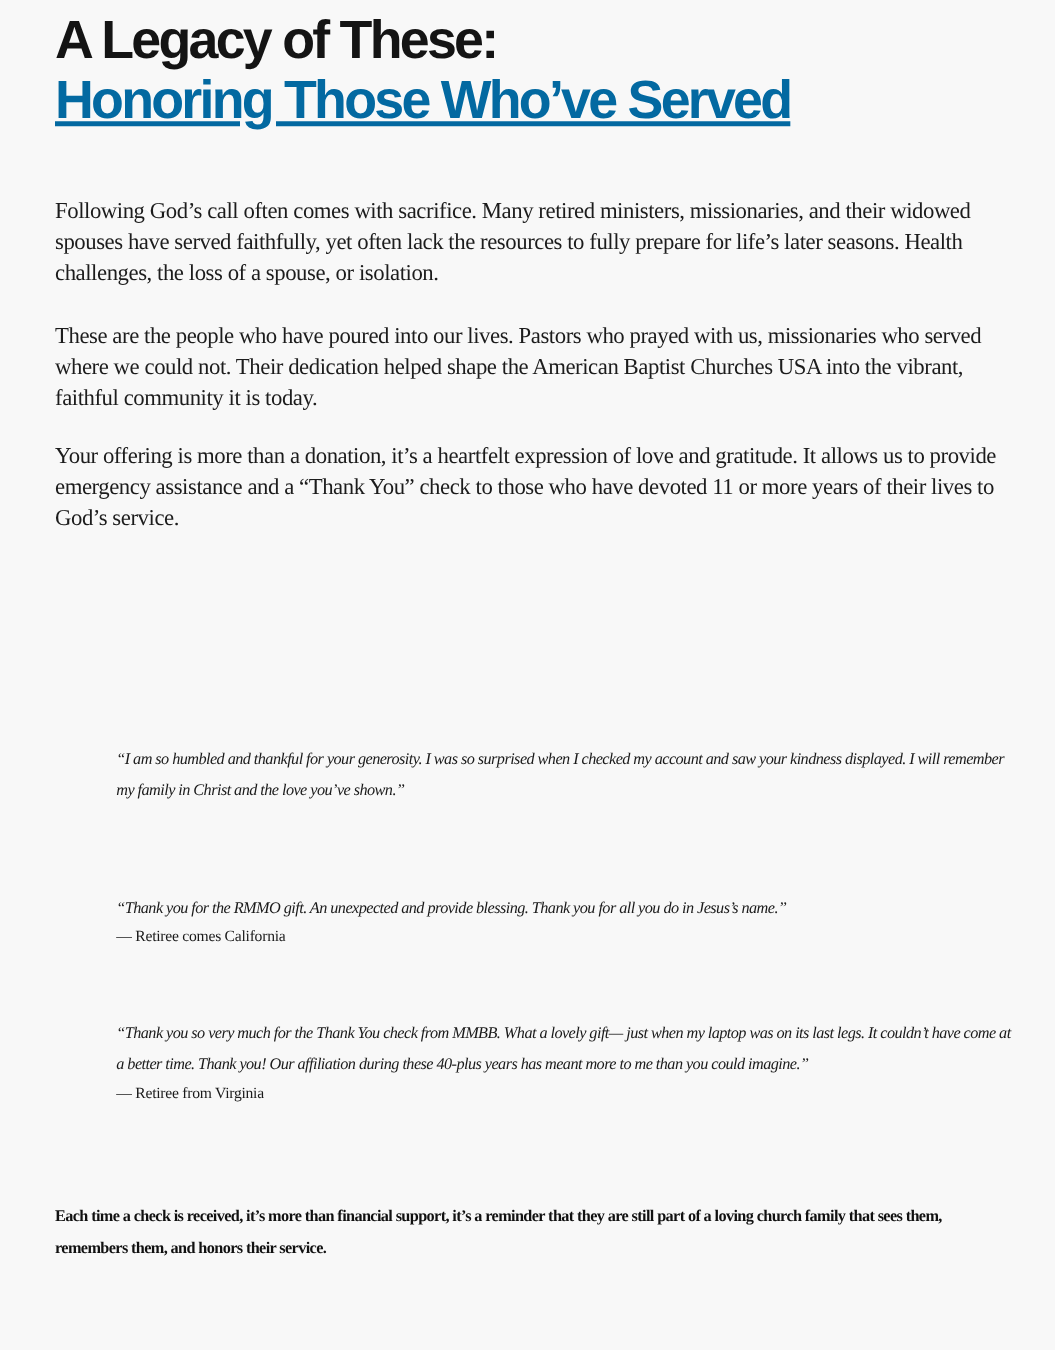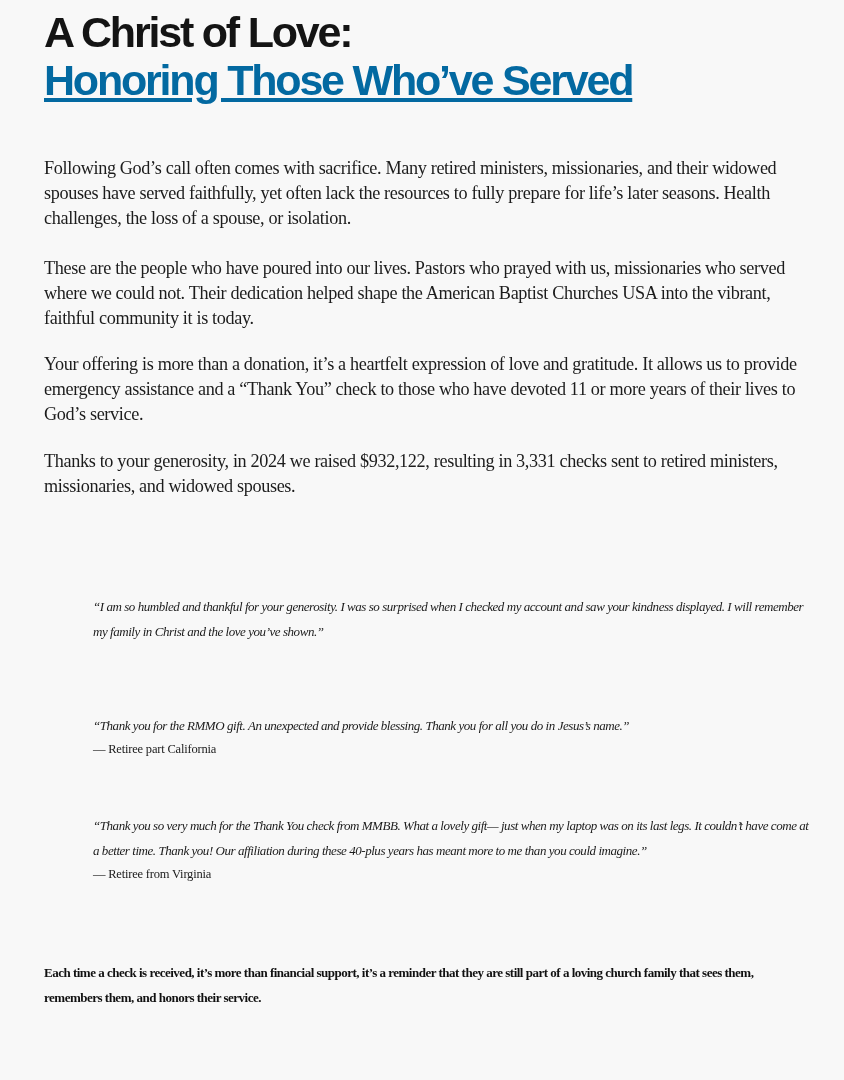--- a/index.html
+++ b/index.html
@@ -52,36 +52,35 @@
       position: absolute; left: 44px; top: 960px; width: 760px; margin: 0;
       font-weight: bold; font-size: 13px; line-height: 25px;
       letter-spacing: -0.5px; color: #111;
     }
   </style>
 </head>
 <body>
 
 <div class="page">
   <h1 class="title">
-    <span class="l1">A Christ of Love:</span>
+    <span class="l1">A Legacy of These:</span>
     <span class="l2">Honoring Those Who’ve Served</span>
   </h1>
 
   <p class="para p1">Following God’s call often comes with sacrifice. Many retired ministers, missionaries, and their widowed spouses have served faithfully, yet often lack the resources to fully prepare for life’s later seasons. Health challenges, the loss of a spouse, or isolation.</p>
   <p class="para p2">These are the people who have poured into our lives. Pastors who prayed with us, missionaries who served where we could not. Their dedication helped shape the American Baptist Churches USA into the vibrant, faithful community it is today.</p>
   <p class="para p3">Your offering is more than a donation, it’s a heartfelt expression of love and gratitude. It allows us to provide emergency assistance and a “Thank You” check to those who have devoted 11 or more years of their lives to God’s service.</p>
-  <p class="para p4">Thanks to your generosity, in 2024 we raised $932,122, resulting in 3,331 checks sent to retired ministers, missionaries, and widowed spouses.</p>
 
 
   <div class="quote q1">
     <p class="q">“I am so humbled and thankful for your generosity. I was so surprised when I checked my account and saw your kindness displayed. I will remember my family in Christ and the love you’ve shown.”</p>
   </div>
   <div class="quote q2">
     <p class="q">“Thank you for the RMMO gift. An unexpected and provide blessing. Thank you for all you do in Jesus’s name.”</p>
-    <p class="attr">— Retiree part California</p>
+    <p class="attr">— Retiree comes California</p>
   </div>
   <div class="quote q3">
     <p class="q">“Thank you so very much for the Thank You check from MMBB. What a lovely gift— just when my laptop was on its last legs. It couldn’t have come at a better time. Thank you! Our affiliation during these 40-plus years has meant more to me than you could imagine.”</p>
     <p class="attr">— Retiree from Virginia</p>
   </div>
 
   <p class="closing">Each time a check is received, it’s more than financial support, it’s a reminder that they are still part of a loving church family that sees them, remembers them, and honors their service.</p>
 </div>
 
 </body></html>

